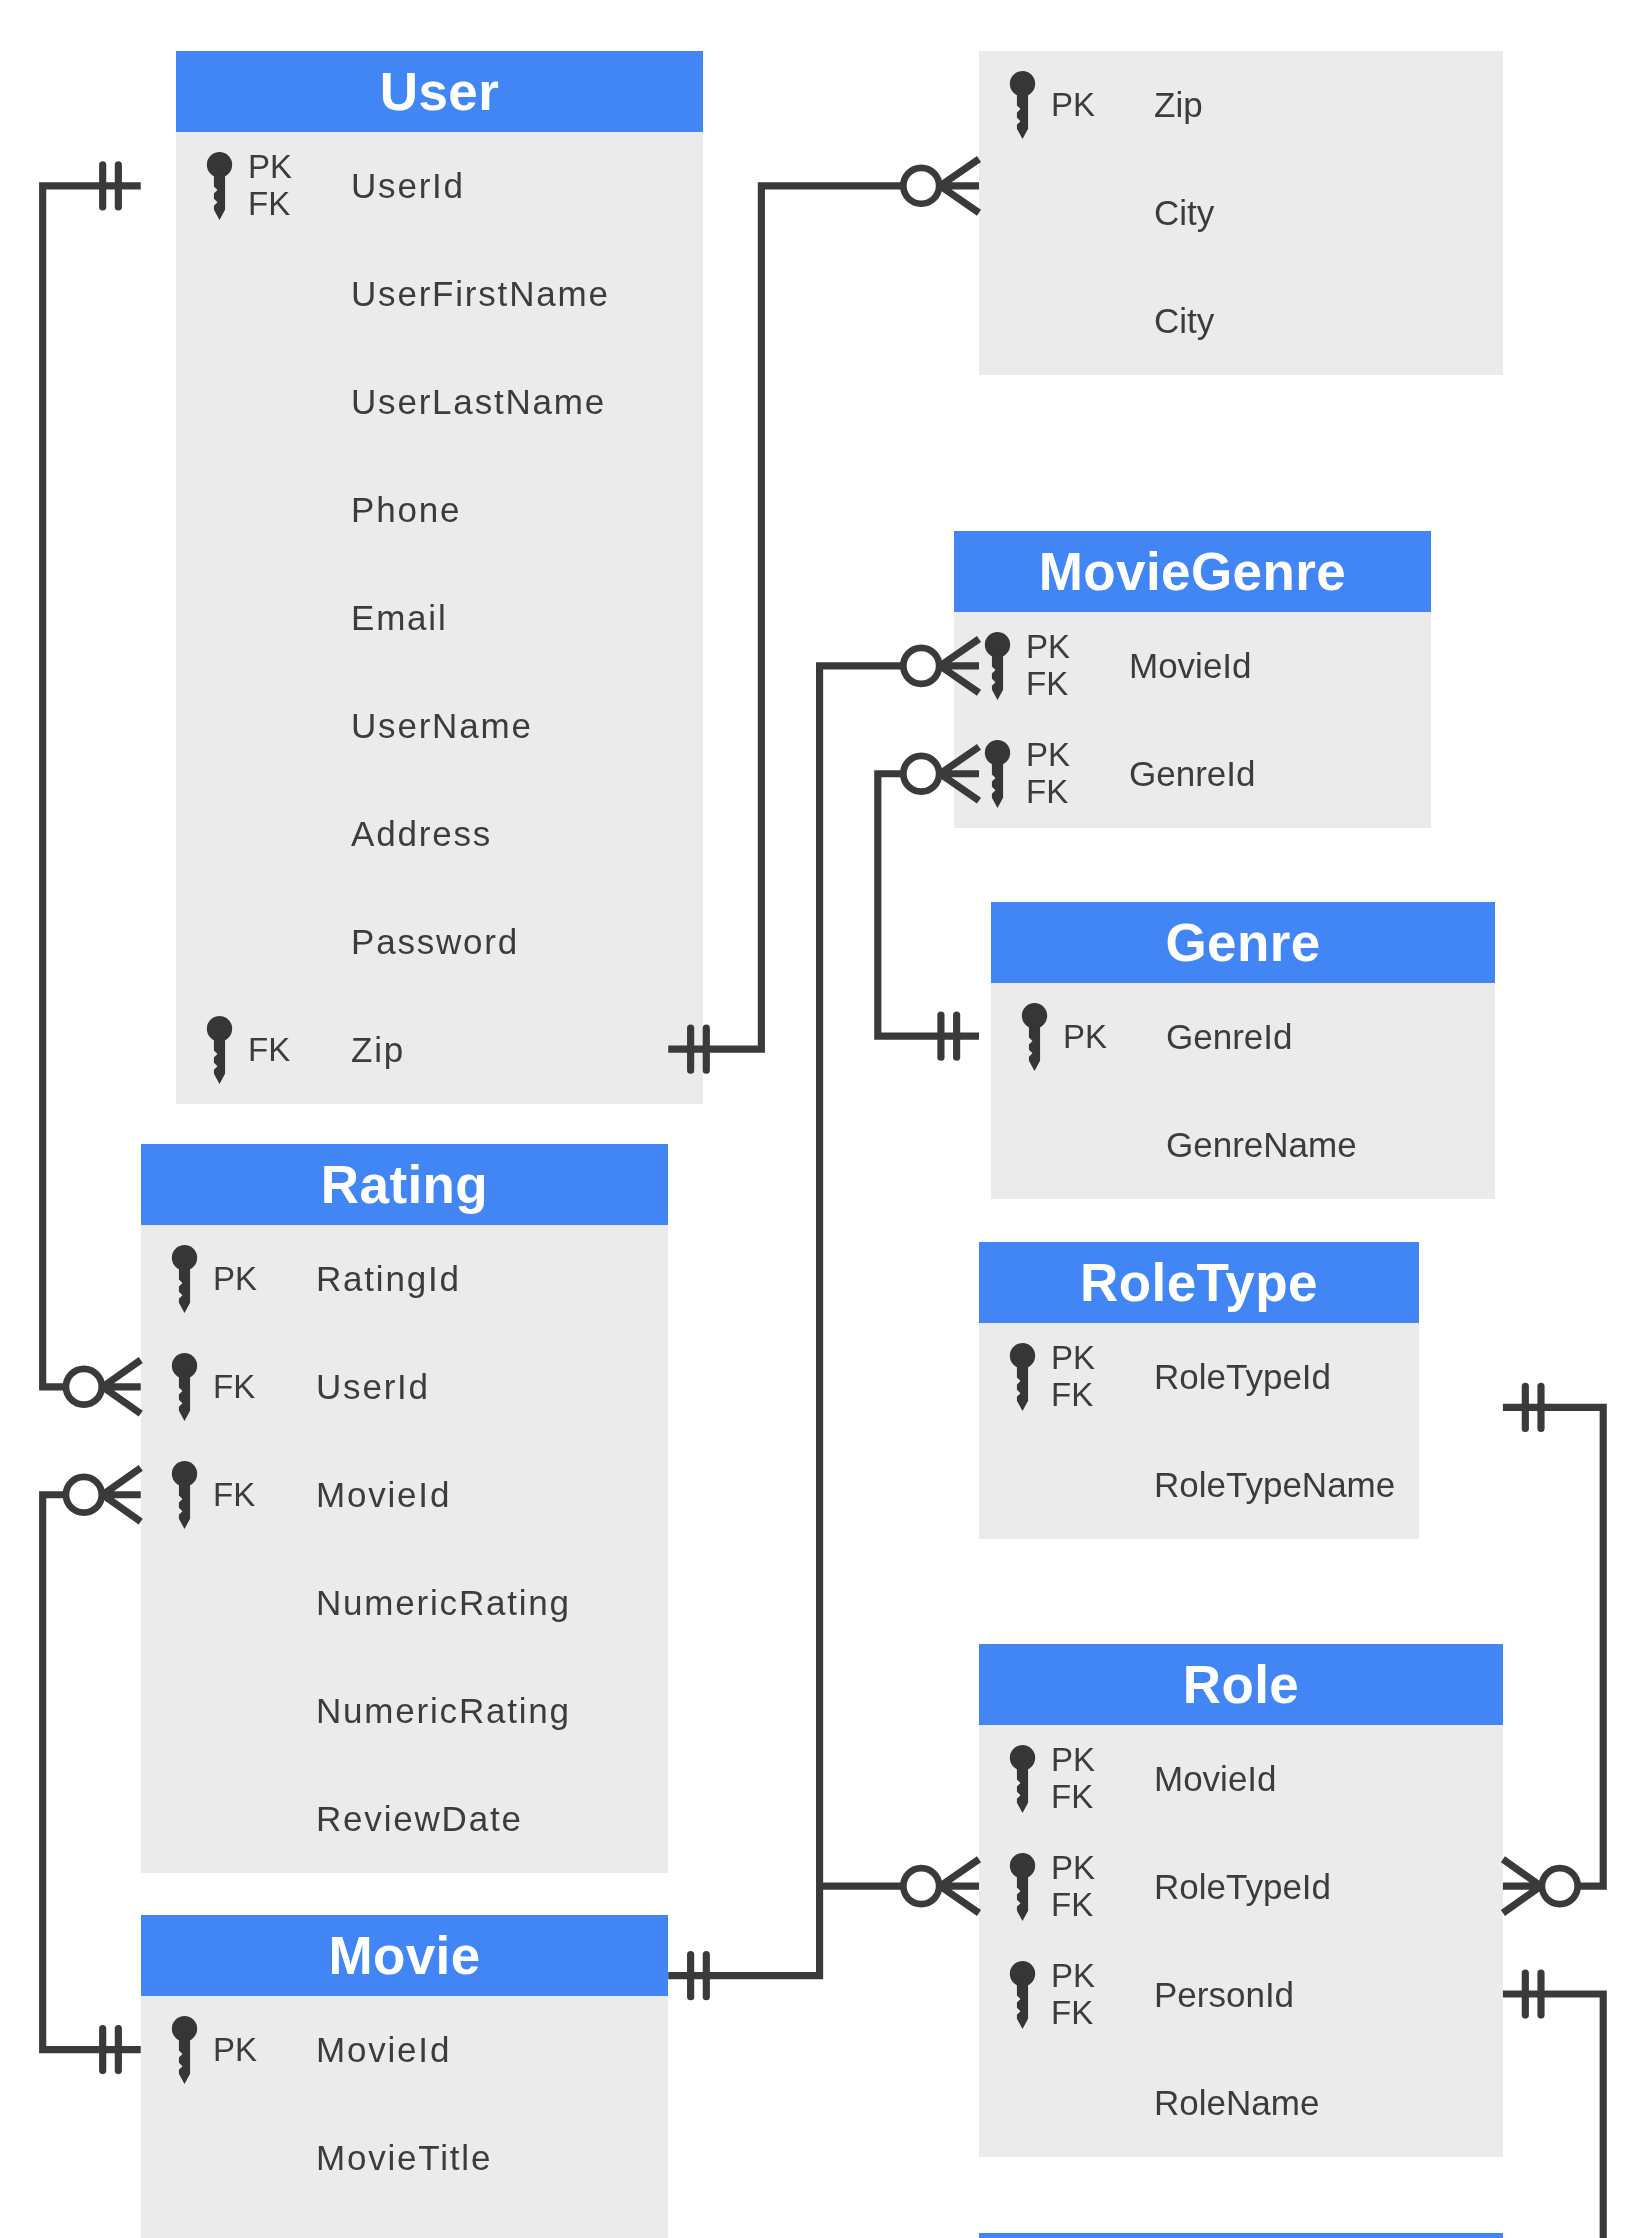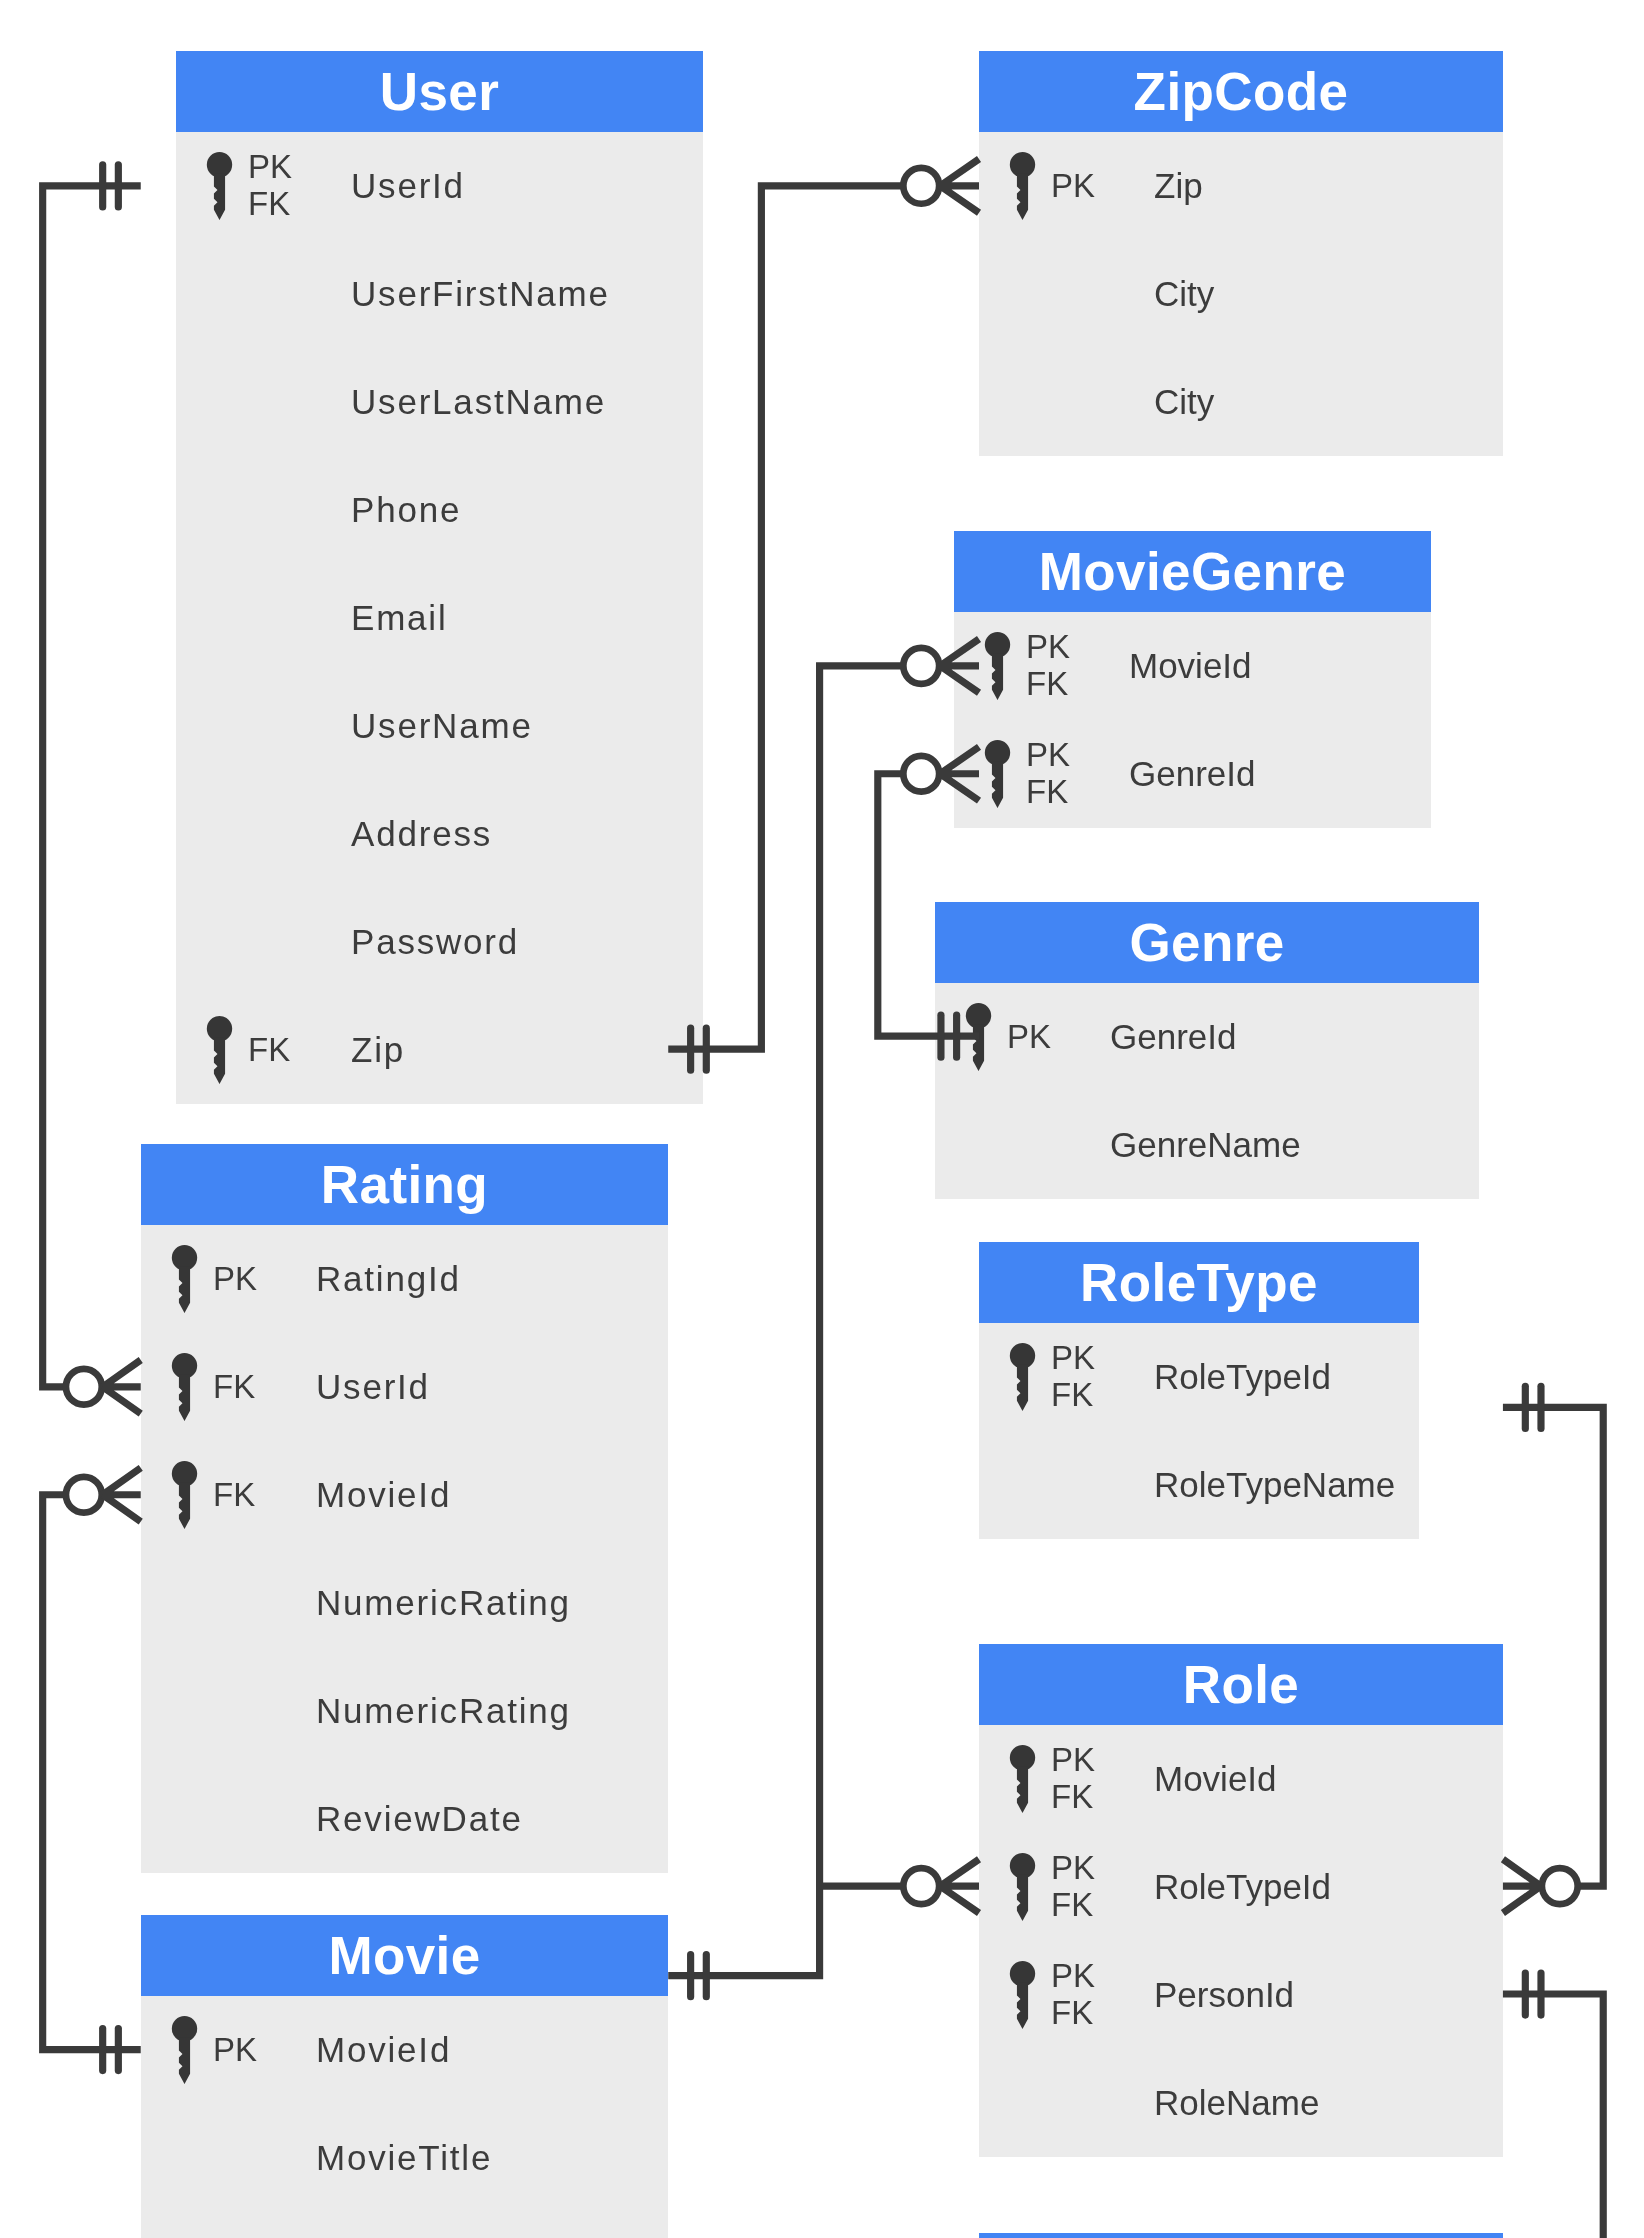--- a/index.html
+++ b/index.html
@@ -97,21 +97,20 @@
         <span class="keylabel">
             <span class="k">FK</span>
             <span class="k"></span>
           </span>
         <span class="colname">Zip</span>
       </div>
     </div>
   </section>
 
   <section class="table rt" style="left:979px;top:51px;width:524px;">
-    <header class="th">ZipCode</header>
     <div class="tb">
       <div class="row">
         <span class="keyslot">
             <svg class="key" viewBox="0 0 40 70">
               <circle cx="20" cy="13.5" r="12.5"></circle>
               <path d="M14.5,22 h11 v36 l-5.5,10 -5.5,-10 v-4 l3.5,-3.5 -3.5,-3.5 v-5 l3.5,-3.5 -3.5,-3.5 Z"></path>
             </svg>
           </span>
         <span class="keylabel">
             <span class="k">PK</span>
@@ -157,21 +156,21 @@
           </span>
         <span class="keylabel">
             <span class="k">PK</span>
             <span class="k">FK</span>
           </span>
         <span class="colname">GenreId</span>
       </div>
     </div>
   </section>
 
-  <section class="table rt" style="left:935px;top:902px;width:544px;border-radius:29px;">
+  <section class="table rt" style="left:991px;top:902px;width:504px;border-radius:29px;">
     <header class="th">Genre</header>
     <div class="tb">
       <div class="row">
         <span class="keyslot">
             <svg class="key" viewBox="0 0 40 70">
               <circle cx="20" cy="13.5" r="12.5"></circle>
               <path d="M14.5,22 h11 v36 l-5.5,10 -5.5,-10 v-4 l3.5,-3.5 -3.5,-3.5 v-5 l3.5,-3.5 -3.5,-3.5 Z"></path>
             </svg>
           </span>
         <span class="keylabel">

